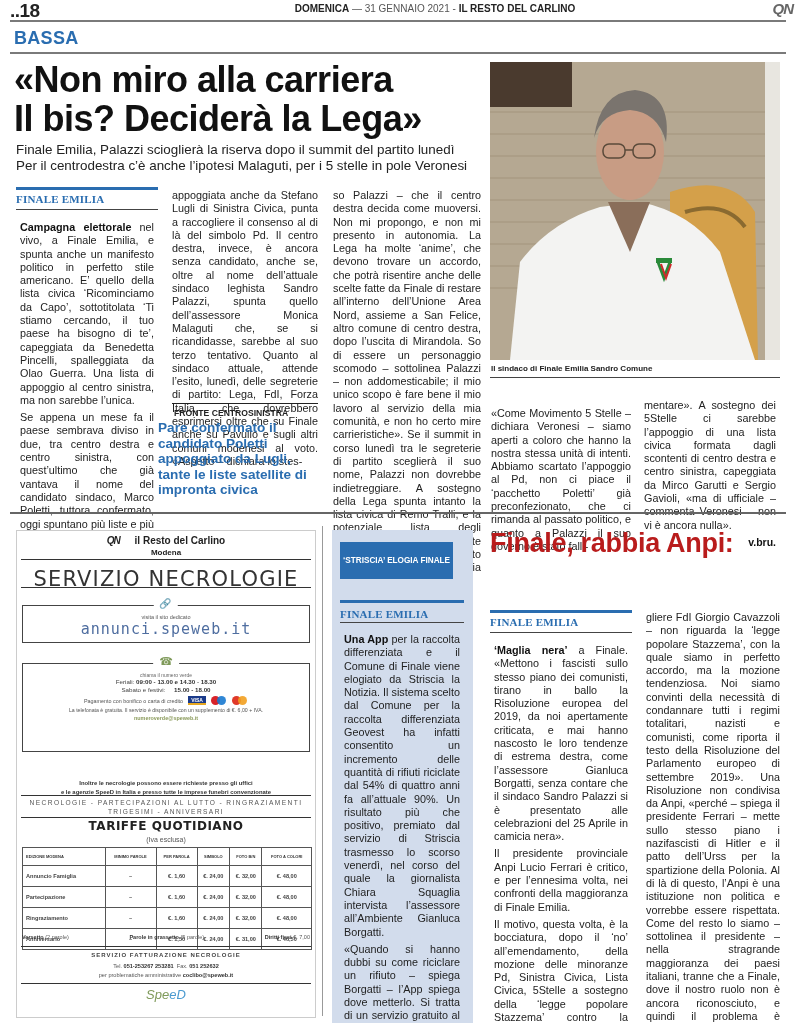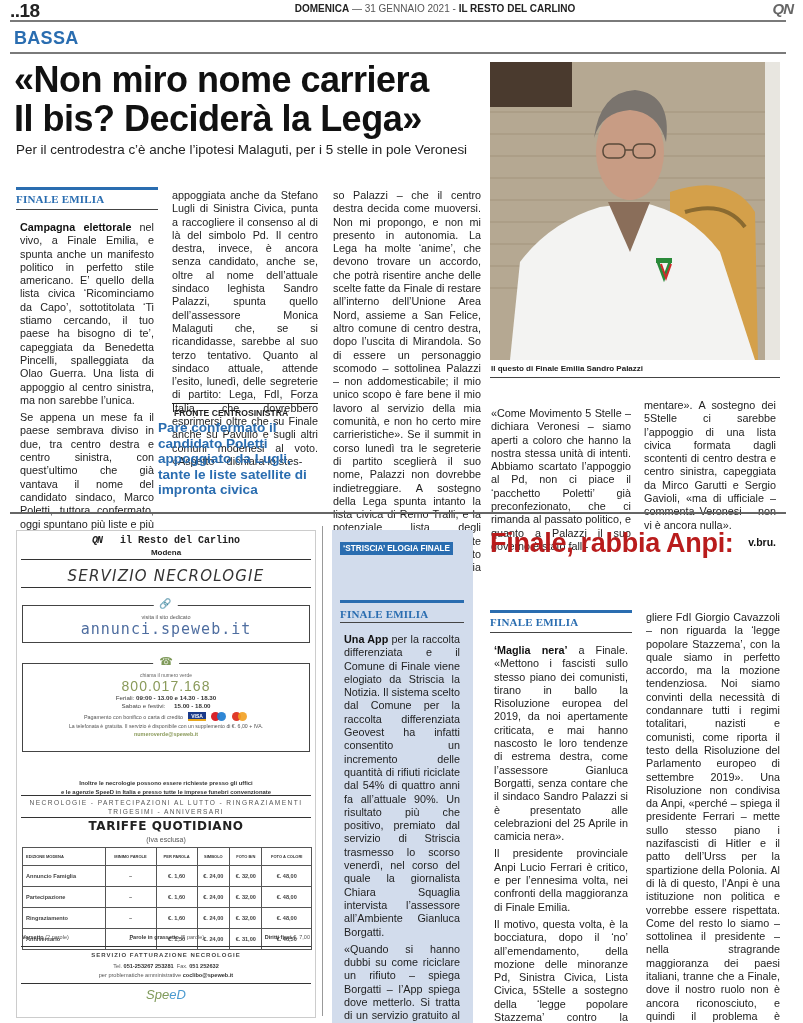--- a/index.html
+++ b/index.html
@@ -42,25 +42,25 @@
   #fronte-kicker { left: 174px; top: 408px; font-size: 8.6px; font-weight: bold; color: #222; }
   #fronte-title { left: 158px; top: 420px; width: 150px; font-size: 13.6px; line-height: 15.6px; font-weight: bold; color: #2a6db0; }
 
   .sign { font-weight: bold; font-size: 10.5px; color: #111; }
 
   .rule-mid { left: 10px; width: 776px; top: 512px; height: 2px; background: #666; }
   .vrule { left: 322px; top: 526px; width: 1px; height: 490px; background: #999; }
 
   
   #ad { left: 16px; top: 530px; width: 300px; height: 488px; border: 1px solid #ccc; background: #fff; }
-  .ad-logo-row { position: absolute; left: 0; width: 100%; top: 4px; text-align: center; font-size: 10px; font-weight: bold; color: #222; font-family: Liberation Mono, monospace; }
+  .ad-logo-row { position: absolute; left: 0; width: 100%; top: 4px; text-align: center; font-size: 10px; font-weight: bold; color: #222; }
   .ad-logo-row .qn { font-style: italic; font-weight: 900; letter-spacing: -1px; margin-right: 12px; font-size: 10px; }
   .ad-modena { position: absolute; left: 0; width: 100%; top: 17px; text-align: center; font-size: 8px; font-weight: bold; }
   .ad-hr { position: absolute; left: 4px; right: 4px; height: 1px; background: #333; }
-  .ad-title { position: absolute; left: 0; width: 100%; top: 36px; text-align: center; font-size: 15px; letter-spacing: 1.2px; color: #333; font-family: "DejaVu Sans", sans-serif; font-style: italic; }
+  .ad-title { position: absolute; left: 0; width: 100%; top: 36px; text-align: center; font-size: 21px; letter-spacing: 1.2px; color: #333; font-family: "DejaVu Sans", sans-serif; }
   .ad-box { position: absolute; left: 5px; right: 5px; border: 1px solid #444; text-align: center; }
   .ad-link-icon { position: absolute; top: -8px; left: 50%; transform: translateX(-50%); background: #fff; padding: 0 6px; font-size: 10px; color: #5f7fa8; }
   .ad-visit { font-size: 5.5px; color: #555; margin-top: 8px; }
   .ad-url { font-size: 15px; color: #4f6ea0; letter-spacing: 1px; font-family: "DejaVu Sans Mono", monospace; }
   .ad-phone-label { font-size: 5px; color: #666; margin-top: 8px; }
   .ad-phone { font-size: 14px; color: #8a9a5a; letter-spacing: 1px; line-height: 16px; }
   .ad-hours { font-size: 6.2px; color: #444; line-height: 8px; }
   .ad-hours b { font-weight: bold; color: #333; }
   .ad-pay { font-size: 5.4px; color: #555; margin-top: 2px; display: flex; align-items: center; justify-content: center; gap: 5px; }
   .visa { display: inline-block; width: 18px; height: 9px; background: #1a3a8a; color: #fff; font-size: 5px; font-weight: bold; line-height: 9px; border-bottom: 2px solid #e8a820; }
@@ -81,21 +81,21 @@
   .ad-bill-title { position: absolute; left: 0; width: 100%; top: 421px; text-align: center; font-size: 6px; font-weight: bold; letter-spacing: 1px; color: #444; }
   .ad-bill-tel { position: absolute; left: 0; width: 100%; top: 432px; text-align: center; font-size: 5.6px; color: #555; }
   .ad-bill-tel b { color: #333; }
   .ad-bill-mail { position: absolute; left: 0; width: 100%; top: 441px; text-align: center; font-size: 5.6px; color: #555; }
   .ad-bill-mail b { color: #333; }
   .ad-speed { position: absolute; left: 0; width: 100%; top: 456px; text-align: center; font-size: 13px; font-style: italic; color: #7f9a5a; }
   .ad-speed span { color: #4a9ad0; }
 
   
   #striscia { left: 332px; top: 530px; width: 141px; height: 493px; background: #d2dcec; }
-  #striscia-tag { position: absolute; left: 8px; top: 12px; background: #2a6db0; color: #fff; font-size: 8.2px; font-weight: bold; padding: 2px 3px; }
+  #striscia-tag { position: absolute; left: 8px; top: 12px; background: #2a6db0; color: #fff; font-size: 8.2px; font-weight: bold; padding: 14px 3px; }
   #striscia-title { position: absolute; left: 8px; top: 28px; width: 128px; font-size: 13px; line-height: 15.5px; font-weight: bold; color: #111; }
   #striscia .kicker-rule-blue { position: absolute; left: 8px; width: 124px; top: 70px; }
   #striscia .kicker { position: absolute; left: 8px; top: 78px; }
   #striscia .kicker-rule-gray { position: absolute; left: 8px; width: 124px; top: 92px; }
   #striscia-body { position: absolute; left: 8px; top: 99px; width: 124px; }
 
   
   #anpi-title { left: 490px; top: 528px; width: 310px; font-size: 27px; line-height: 30px; font-weight: 900; color: #b91c1c; letter-spacing: -0.3px; }
 </style>
 </head>
@@ -108,24 +108,25 @@
   <span class="light">31 GENNAIO 2021</span>
   <span class="light"> - </span>
   <b>IL RESTO DEL CARLINO</b>
 </div>
 <div class="abs" id="qn-logo">QN</div>
 <div class="abs rule-top"></div>
 <div class="abs" id="section">BASSA</div>
 <div class="abs rule-sec"></div>
 
 <div class="abs" id="headline">
-  <div>«Non miro nome carriera</div>
+  <div>«Non miro alla carriera</div>
   <div>Il bis? Deciderà la Lega»</div>
 </div>
 <div class="abs" id="subhead">
+  <div>Finale Emilia, Palazzi scioglierà la riserva dopo il summit del partito lunedì</div>
   <div>Per il centrodestra c’è anche l’ipotesi Malaguti, per i 5 stelle in pole Veronesi</div>
 </div>
 
 <div class="abs kicker-rule-blue" style="left:16px;top:187px;width:142px;"></div>
 <div class="abs kicker" style="left:16px;top:193px;">FINALE EMILIA</div>
 <div class="abs kicker-rule-gray" style="left:16px;top:209px;width:142px;"></div>
 
 <div class="abs col" style="left:16px;top:217px;width:142px;">
   <p><b>Campagna elettorale</b><span> nel vivo, a Finale Emilia, e spunta anche un manifesto politico in perfetto stile americano. E’ quello della lista civica ‘Ricominciamo da Capo’, sottotitolata ‘Ti stiamo cercando, il tuo paese ha bisogno di te’, capeggiata da Benedetta Pincelli, spalleggiata da Olao Guerra. Una lista di appoggio al centro sinistra, ma non sarebbe l’unica.</span></p>
   <p>Se appena un mese fa il paese sembrava diviso in due, tra centro destra e centro sinistra, con quest’ultimo che già vantava il nome del candidato sindaco, Marco Poletti, tuttora confermato, oggi spuntano più liste e più candidati. Il fermento politico è in crescita e in tanti auspicano i seggi a maggio, «perché aspettare settembre sarebbe una follia». La lista di centro sinistra,</p>
@@ -162,21 +163,21 @@
     <ellipse cx="140" cy="90" rx="34" ry="48" fill="#c89c84"></ellipse>
     <path d="M104 76 Q110 30 145 28 Q182 32 176 80 Q168 50 140 48 Q112 50 104 76 Z" fill="#7a746e"></path>
     <rect x="113" y="82" width="22" height="14" rx="6" fill="none" stroke="#5a4a3a" stroke-width="1.5"></rect>
     <rect x="143" y="82" width="22" height="14" rx="6" fill="none" stroke="#5a4a3a" stroke-width="1.5"></rect>
     <line x1="135" y1="88" x2="143" y2="88" stroke="#5a4a3a" stroke-width="1.5"></line>
     <path d="M168 200 l6 16 l6 -16" stroke="#2a8a3a" stroke-width="3" fill="none"></path>
     <path d="M171 202 l5 14 l5 -14" stroke="#cc2a2a" stroke-width="2" fill="none"></path>
     <rect x="166" y="196" width="16" height="5" fill="#2a8a3a"></rect>
   </svg>
 </div>
-<div class="abs" id="caption">Il questo di Finale Emilia Sandro Palazzi</div>
+<div class="abs" id="caption">Il sindaco di Finale Emilia Sandro Comune</div>
 <div class="abs cap-rule"></div>
 
 <div class="abs col" style="left:491px;top:395px;width:140px;margin-top:12px;">«Come Movimento 5 Stelle – dichiara Veronesi – siamo aperti a coloro che hanno la nostra stessa unità di intenti. Abbiamo scartato l’appoggio al Pd, non ci piace il ‘pacchetto Poletti’ già preconfezionato, che ci rimanda al passato politico, e quanto a Palazzi il suo governo è stato falli-</div>
 <div class="abs col" style="left:640px;top:395px;width:140px;">
   <p>mentare». A sostegno dei 5Stelle ci sarebbe l’appoggio di una lista civica formata dagli scontenti di centro destra e centro sinistra, capeggiata da Mirco Garutti e Sergio Gavioli, «ma di ufficiale – commenta Veronesi – non vi è ancora nulla».</p>
   <p style="text-align:right;margin-top:3px;"><span class="sign">v.bru.</span></p>
 </div>
 
 <div class="abs rule-mid"></div>
 
@@ -192,21 +193,20 @@
 
   <div class="ad-box" style="top:74px;height:38px;">
     <span class="ad-link-icon">🔗</span>
     <div class="ad-visit">visita il sito dedicato</div>
     <div class="ad-url">annunci.speweb.it</div>
   </div>
 
   <div class="ad-box" style="top:132px;height:89px;">
     <span class="ad-link-icon" style="color:#7f9a5a;font-size:11px;top:-9px;">☎</span>
     <div class="ad-phone-label">chiama il numero verde</div>
-    <div class="ad-phone">800.017.168</div>
     <div class="ad-hours"><span>Feriali:</span> <b>09:00 - 13.00 e 14.30 - 18.30</b></div>
     <div class="ad-hours"><span>Sabato e festivi:</span> &nbsp;&nbsp;&nbsp;&nbsp;<b>15.00 - 18.00</b></div>
     <div class="ad-pay">
       <span>Pagamento con bonifico o carta di credito</span>
       <span class="visa">VISA</span>
       <span class="mc">
           <i style="left:0;background:#d8232a;"></i>
           <i style="left:6px;background:#1a7ad0;opacity:.9;"></i>
         </span>
       <span class="mc">

